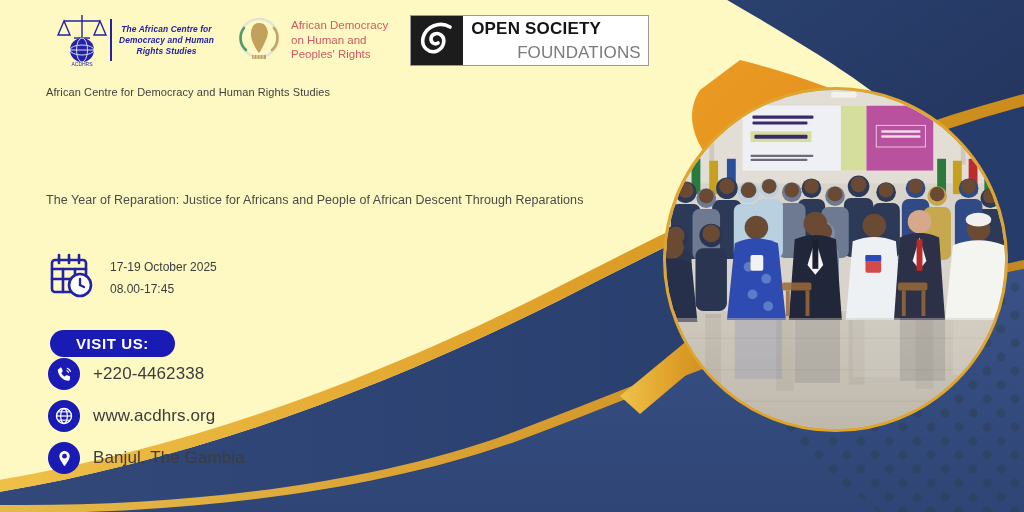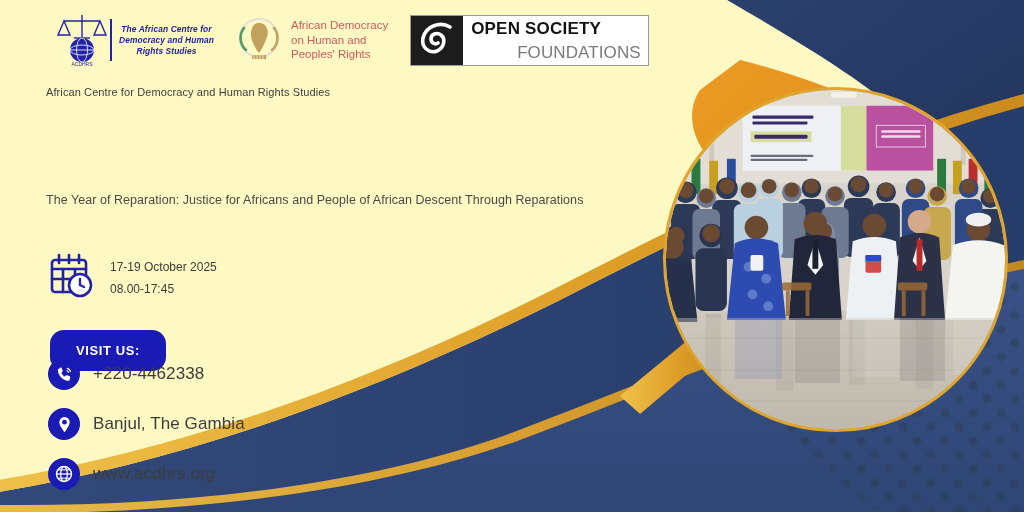--- a/index.html
+++ b/index.html
@@ -82,27 +82,27 @@
     display:flex;align-items:center;gap:14px;
   }
   #date-text{
     font-size:12px;line-height:22px;color:#3c3c3c;
   }
 
   
   #visit-pill{
     position:absolute;left:50px;top:330px;z-index:6;
     background:#1a1ab4;color:#ffffff;
-    font-size:13px;font-weight:bold;letter-spacing:.6px;
-    padding:13px 26px;border-radius:14px;
+    font-size:15px;font-weight:bold;letter-spacing:.6px;
+    padding:5px 26px;border-radius:14px;
     display:inline-block;
   }
   #contact-list{
     position:absolute;left:48px;top:358px;z-index:6;
-    display:flex;flex-direction:column;gap:18px;
+    display:flex;flex-direction:column;gap:10px;
   }
   .contact-row{display:flex;align-items:center;gap:13px;}
   .contact-icon{
     width:32px;height:32px;border-radius:50%;
     background:#1a1ab4;
     display:flex;align-items:center;justify-content:center;
     flex:0 0 32px;
   }
   .contact-label{font-size:17px;color:#3c3c3c;letter-spacing:.1px;}
 
@@ -305,40 +305,40 @@
                    C9.7,19.1 4.3,13.7 3.6,6.8 C3.5,5.8 4.2,4.9 5.2,4.7 Z" fill="#ffffff"></path>
           <path d="M15.5,4.2 A6,6 0 0 1 19.5,8.2" fill="none" stroke="#ffffff" stroke-width="1.5" stroke-linecap="round"></path>
           <path d="M15,7.3 A3,3 0 0 1 17,9.3" fill="none" stroke="#ffffff" stroke-width="1.5" stroke-linecap="round"></path>
         </svg>
       </span>
       <span class="contact-label">+220-4462338</span>
     </div>
 
     <div class="contact-row">
       <span class="contact-icon">
-        <svg width="19" height="19" viewBox="0 0 24 24" xmlns="http://www.w3.org/2000/svg">
-          <path d="M12,2.5 C8.4,2.5 5.5,5.4 5.5,9 C5.5,13.8 12,21.5 12,21.5
-                   C12,21.5 18.5,13.8 18.5,9 C18.5,5.4 15.6,2.5 12,2.5 Z" fill="#ffffff"></path>
-          <circle cx="12" cy="9" r="3" fill="#1a1ab4"></circle>
-        </svg>
-      </span>
-      <span class="contact-label">Banjul, The Gambia</span>
-    </div>
-
-    <div class="contact-row">
-      <span class="contact-icon">
         <svg width="20" height="20" viewBox="0 0 24 24" xmlns="http://www.w3.org/2000/svg">
           <circle cx="12" cy="12" r="9" fill="none" stroke="#ffffff" stroke-width="1.7"></circle>
           <ellipse cx="12" cy="12" rx="4" ry="9" fill="none" stroke="#ffffff" stroke-width="1.5"></ellipse>
           <line x1="3" y1="12" x2="21" y2="12" stroke="#ffffff" stroke-width="1.5"></line>
           <path d="M4.8,7 H19.2" fill="none" stroke="#ffffff" stroke-width="1.3"></path>
           <path d="M4.8,17 H19.2" fill="none" stroke="#ffffff" stroke-width="1.3"></path>
         </svg>
       </span>
       <span class="contact-label">www.acdhrs.org</span>
+    </div>
+
+    <div class="contact-row">
+      <span class="contact-icon">
+        <svg width="19" height="19" viewBox="0 0 24 24" xmlns="http://www.w3.org/2000/svg">
+          <path d="M12,2.5 C8.4,2.5 5.5,5.4 5.5,9 C5.5,13.8 12,21.5 12,21.5
+                   C12,21.5 18.5,13.8 18.5,9 C18.5,5.4 15.6,2.5 12,2.5 Z" fill="#ffffff"></path>
+          <circle cx="12" cy="9" r="3" fill="#1a1ab4"></circle>
+        </svg>
+      </span>
+      <span class="contact-label">Banjul, The Gambia</span>
     </div>
 
   </div>
 
   <div id="photo-circle">
     <svg viewBox="0 0 345 345" xmlns="http://www.w3.org/2000/svg">
       <defs>
         <clipPath id="circClip">
             <circle cx="172.5" cy="172.5" r="172.5"></circle>
           </clipPath>

